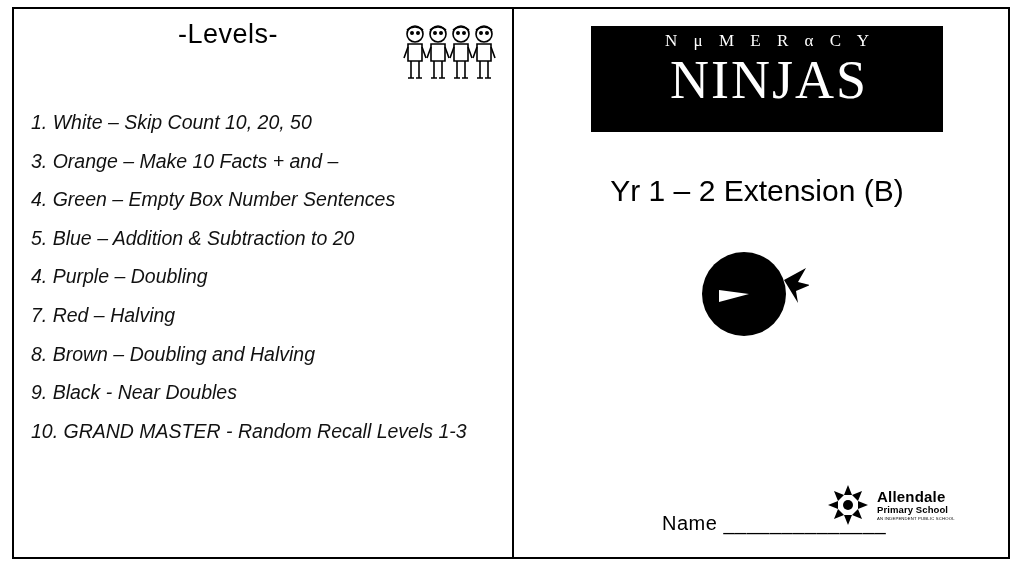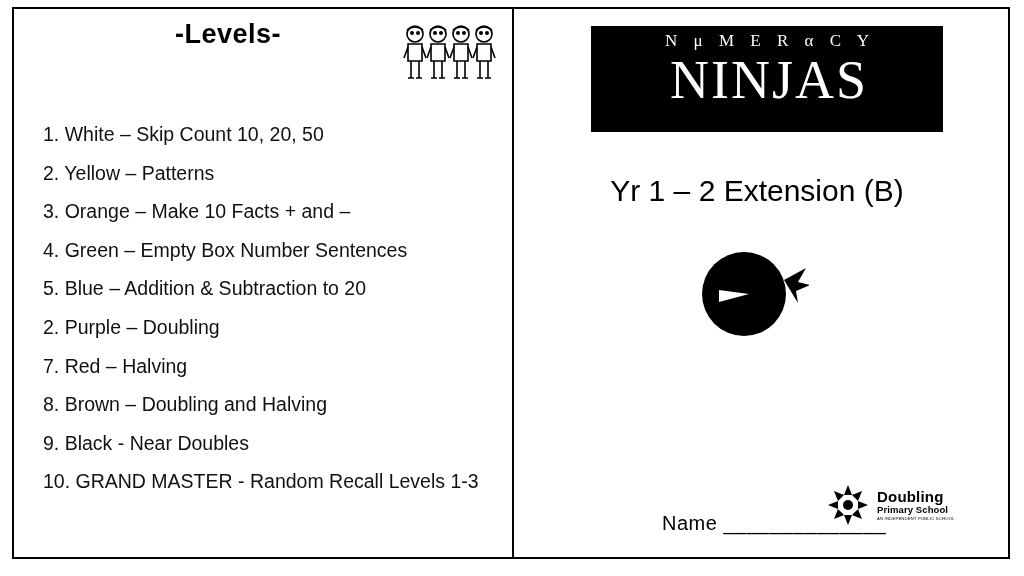--- a/index.html
+++ b/index.html
@@ -42,41 +42,42 @@
 
   
 
   .levels-title {
     position: absolute;
     left: 0;
     right: 0;
     top: 10px;
     text-align: center;
     font-size: 27px;
-    font-weight: bold;
+    font-weight: normal;
     letter-spacing: 0.5px;
     padding-right: 70px;
   }
 
   .kids-icon {
     position: absolute;
     right: 14px;
     top: 12px;
     width: 98px;
     height: 68px;
   }
 
   .levels-list {
     position: absolute;
     left: 13px;
     top: 90px;
     right: 6px;
     list-style: none;
-    margin: 16px;
+    margin: 4px;
     padding: 0;
+    font-style: italic;
   }
   .levels-list li {
     font-size: 19.5px;
     line-height: 38.6px;
     white-space: nowrap;
     color: #111;
   }
 
   
 
@@ -219,25 +220,24 @@
           <path d="M80 40 v17 M88 40 v17"></path>
           <path d="M77 57 h6 M85 57 h6"></path>
           <circle cx="81" cy="12" r="1.2" fill="#000"></circle>
           <circle cx="87" cy="12" r="1.2" fill="#000"></circle>
         </g>
       </svg>
     </div>
 
     <ul class="levels-list">
       <li>1. White – Skip Count 10, 20, 50</li>
-      <li>2. Yellow – Patterns</li>
       <li>3. Orange – Make 10 Facts + and –</li>
       <li>4. Green – Empty Box Number Sentences</li>
       <li>5. Blue – Addition &amp; Subtraction to 20</li>
-      <li>2. Purple – Doubling</li>
+      <li>4. Purple – Doubling</li>
       <li>7. Red – Halving</li>
       <li>8. Brown – Doubling and Halving</li>
       <li>9. Black  - Near Doubles</li>
       <li>10. GRAND MASTER -  Random Recall Levels 1-3</li>
     </ul>
 
   </div>
 
   <div class="right-panel">
 
@@ -268,21 +268,21 @@
             <path d="M2 22 l10 4 l0 -8 z"></path>
             <path d="M42 22 l-10 4 l0 -8 z"></path>
             <path d="M8 8 l10 4 l-6 6 z"></path>
             <path d="M36 8 l-10 4 l6 6 z"></path>
             <path d="M8 36 l10 -4 l-6 -6 z"></path>
             <path d="M36 36 l-10 -4 l6 -6 z"></path>
           </g>
         </svg>
       </div>
       <div class="school-text">
-        <div class="school-name">Doubling</div>
+        <div class="school-name">Allendale</div>
         <div class="school-sub">Primary School</div>
         <div class="school-tag">AN INDEPENDENT PUBLIC SCHOOL</div>
       </div>
     </div>
 
   </div>
 
 </div>
 
 </body></html>

